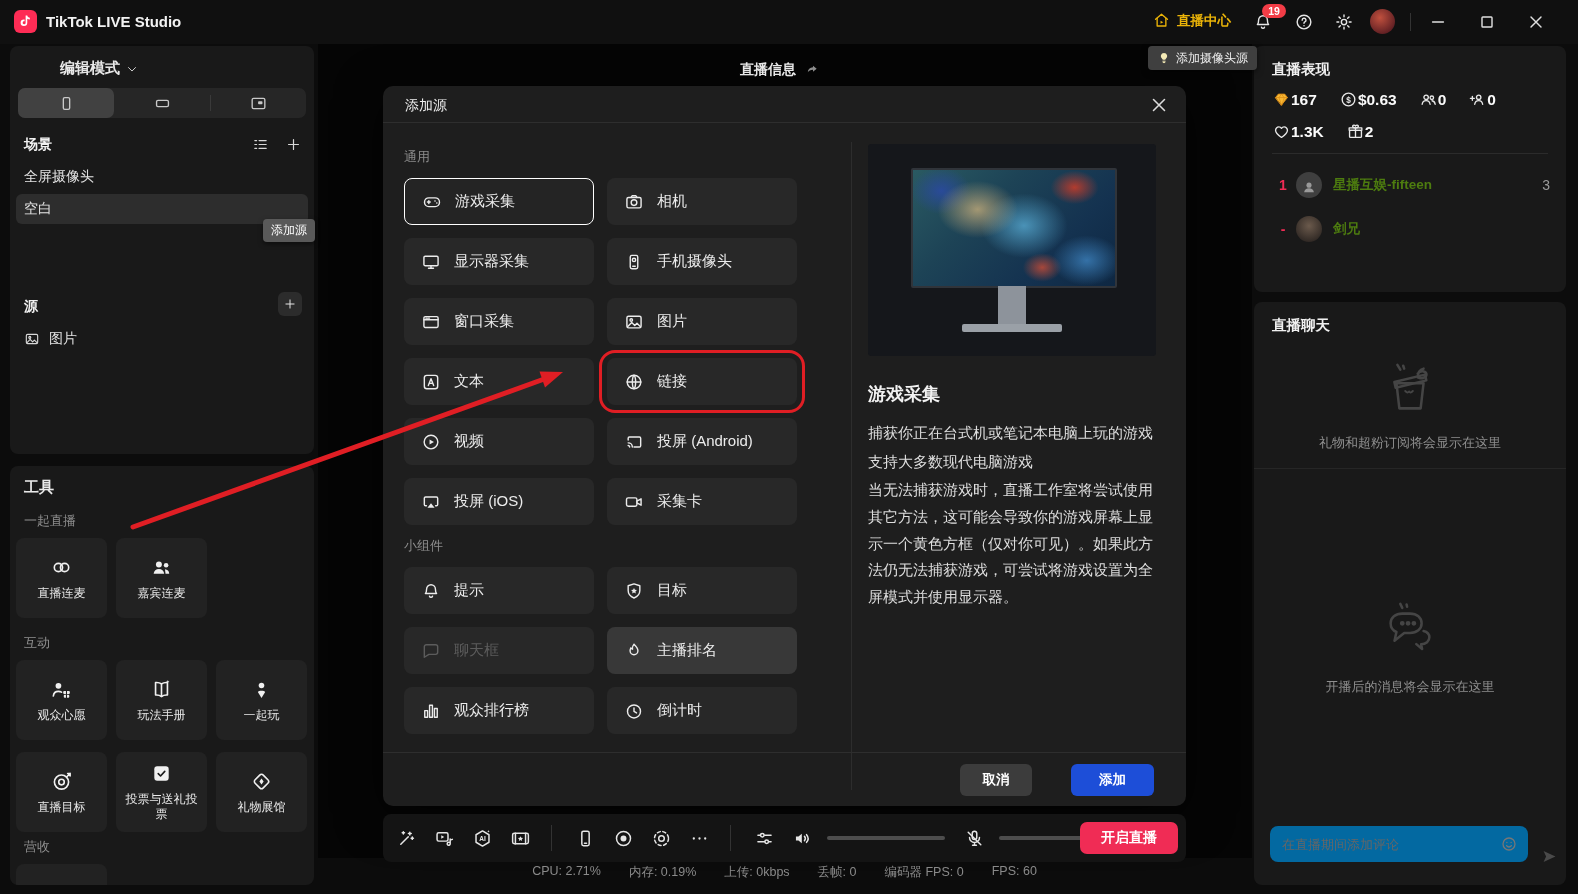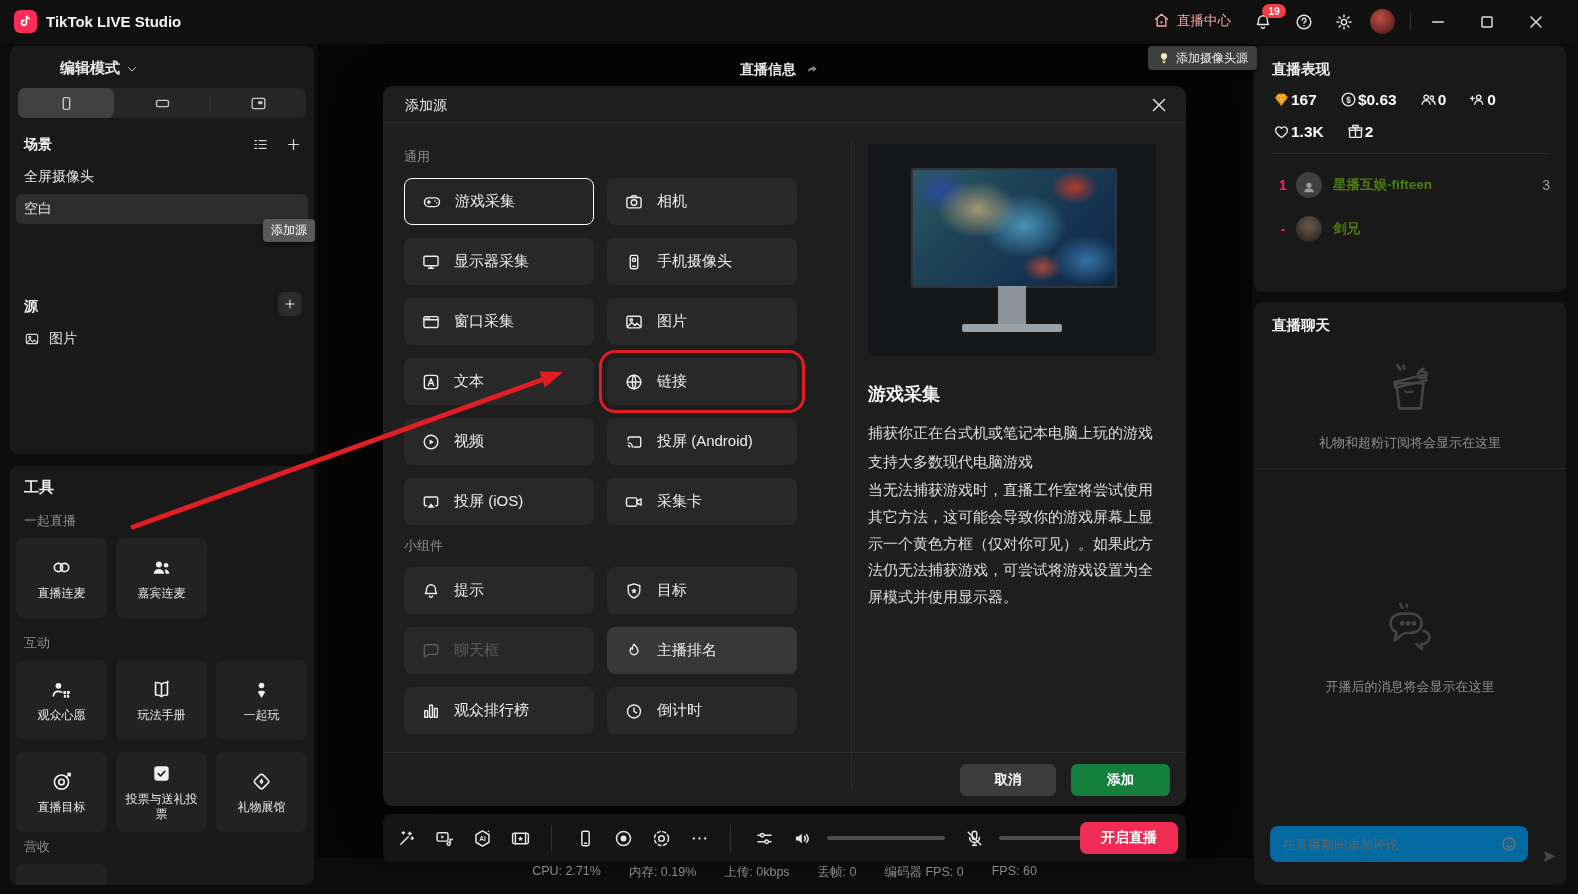--- a/index.html
+++ b/index.html
@@ -9,21 +9,21 @@
   .icon svg{width:100%;height:100%;display:block;}
 
   
   .topbar{position:absolute;left:0;top:0;width:100%;height:44px;background:#101010;z-index:30;}
   .logo{position:absolute;left:14px;top:10px;width:23px;height:23px;border-radius:6px;background:#fe2c55;
         display:flex;align-items:center;justify-content:center;}
   .logo .icon{width:17px;height:17px;color:#fff;}
   .app-title{position:absolute;left:46px;top:13px;font-size:15px;font-weight:bold;color:#f2f2f2;}
   .center-title{position:absolute;left:740px;top:14px;font-size:14px;font-weight:bold;display:flex;gap:8px;align-items:center;margin-top:47px;}
   .center-title .icon{width:16px;height:16px;color:#8d8d8d;}
-  .live-center{position:absolute;left:1152px;top:11px;display:flex;align-items:center;gap:6px;font-size:13.5px;color:#fca5a5;}
+  .live-center{position:absolute;left:1152px;top:11px;display:flex;align-items:center;gap:6px;font-size:13.5px;color:#eab308;font-weight:bold;}
   .live-center .icon{width:19px;height:19px;}
   .tb-ic{position:absolute;top:12px;width:20px;height:20px;color:#e6e6e6;}
   .badge{position:absolute;left:1262px;top:4px;min-width:14px;padding:1px 5px;background:#f23c46;border-radius:9px;
          font-size:10.5px;font-weight:bold;color:#fff;text-align:center;z-index:2;}
   .avatar-top{position:absolute;left:1370px;top:9px;width:25px;height:25px;border-radius:50%;
               background:radial-gradient(circle at 40% 35%, #c0503e, #5f1f23 75%);}
   .tb-sep{position:absolute;left:1410px;top:13px;width:1px;height:18px;background:#333;}
   .winctl{position:absolute;top:12px;width:20px;height:20px;color:#e0e0e0;}
   .cam-tip{position:absolute;left:1148px;top:46px;height:24px;padding:0 9px;background:#3f3f3f;border-radius:4px;
            display:flex;align-items:center;gap:5px;font-size:12px;color:#f0f0f0;z-index:40;box-shadow:0 2px 6px rgba(0,0,0,.5);}
@@ -97,22 +97,22 @@
         radial-gradient(58px 42px at 86% 78%, rgba(64,136,198,.75), transparent 60%),
         radial-gradient(30px 22px at 64% 84%, rgba(228,80,50,.7), transparent 65%),
         linear-gradient(135deg,#2a5a62 0%,#1d4356 35%,#143250 70%,#0e2742 100%);}
   .mon-stand{position:absolute;left:130px;top:142px;width:28px;height:38px;background:#8d939b;}
   .mon-base{position:absolute;left:94px;top:180px;width:100px;height:8px;border-radius:2px;background:#9aa0a7;}
   .detail-title{margin-top:26px;font-size:18px;font-weight:bold;color:#f2f2f2;}
   .detail p{margin:0 0 2px;font-size:15px;line-height:1.78;color:#dedede;}
   .modal-fdiv{position:absolute;left:0;top:666px;width:100%;height:1px;background:#2e2e2e;}
   .btn{position:absolute;top:678px;height:32px;border-radius:6px;display:flex;align-items:center;justify-content:center;
        font-size:13.5px;font-weight:bold;color:#fff;}
-  .btn-cancel{left:577px;width:96px;background:#3c3c3c;}
-  .btn-add{left:688px;width:99px;background:#15803d;}
+  .btn-cancel{left:577px;width:72px;background:#3c3c3c;}
+  .btn-add{left:688px;width:83px;background:#1d4ed8;}
 
   
   .arrow-overlay{position:absolute;left:0;top:0;z-index:50;pointer-events:none;}
 
   
   .toolbar{position:absolute;left:383px;top:814px;width:803px;height:48px;background:#141414;border-radius:8px;z-index:25;
            display:flex;align-items:center;}
   .tb-btn{width:30px;height:30px;display:flex;align-items:center;justify-content:center;color:#e6e6e6;margin-left:8px;}
   .tb-btn .icon{width:21px;height:21px;}
   .tb-div{width:1px;height:26px;background:#333;margin:0 10px 0 16px;}

